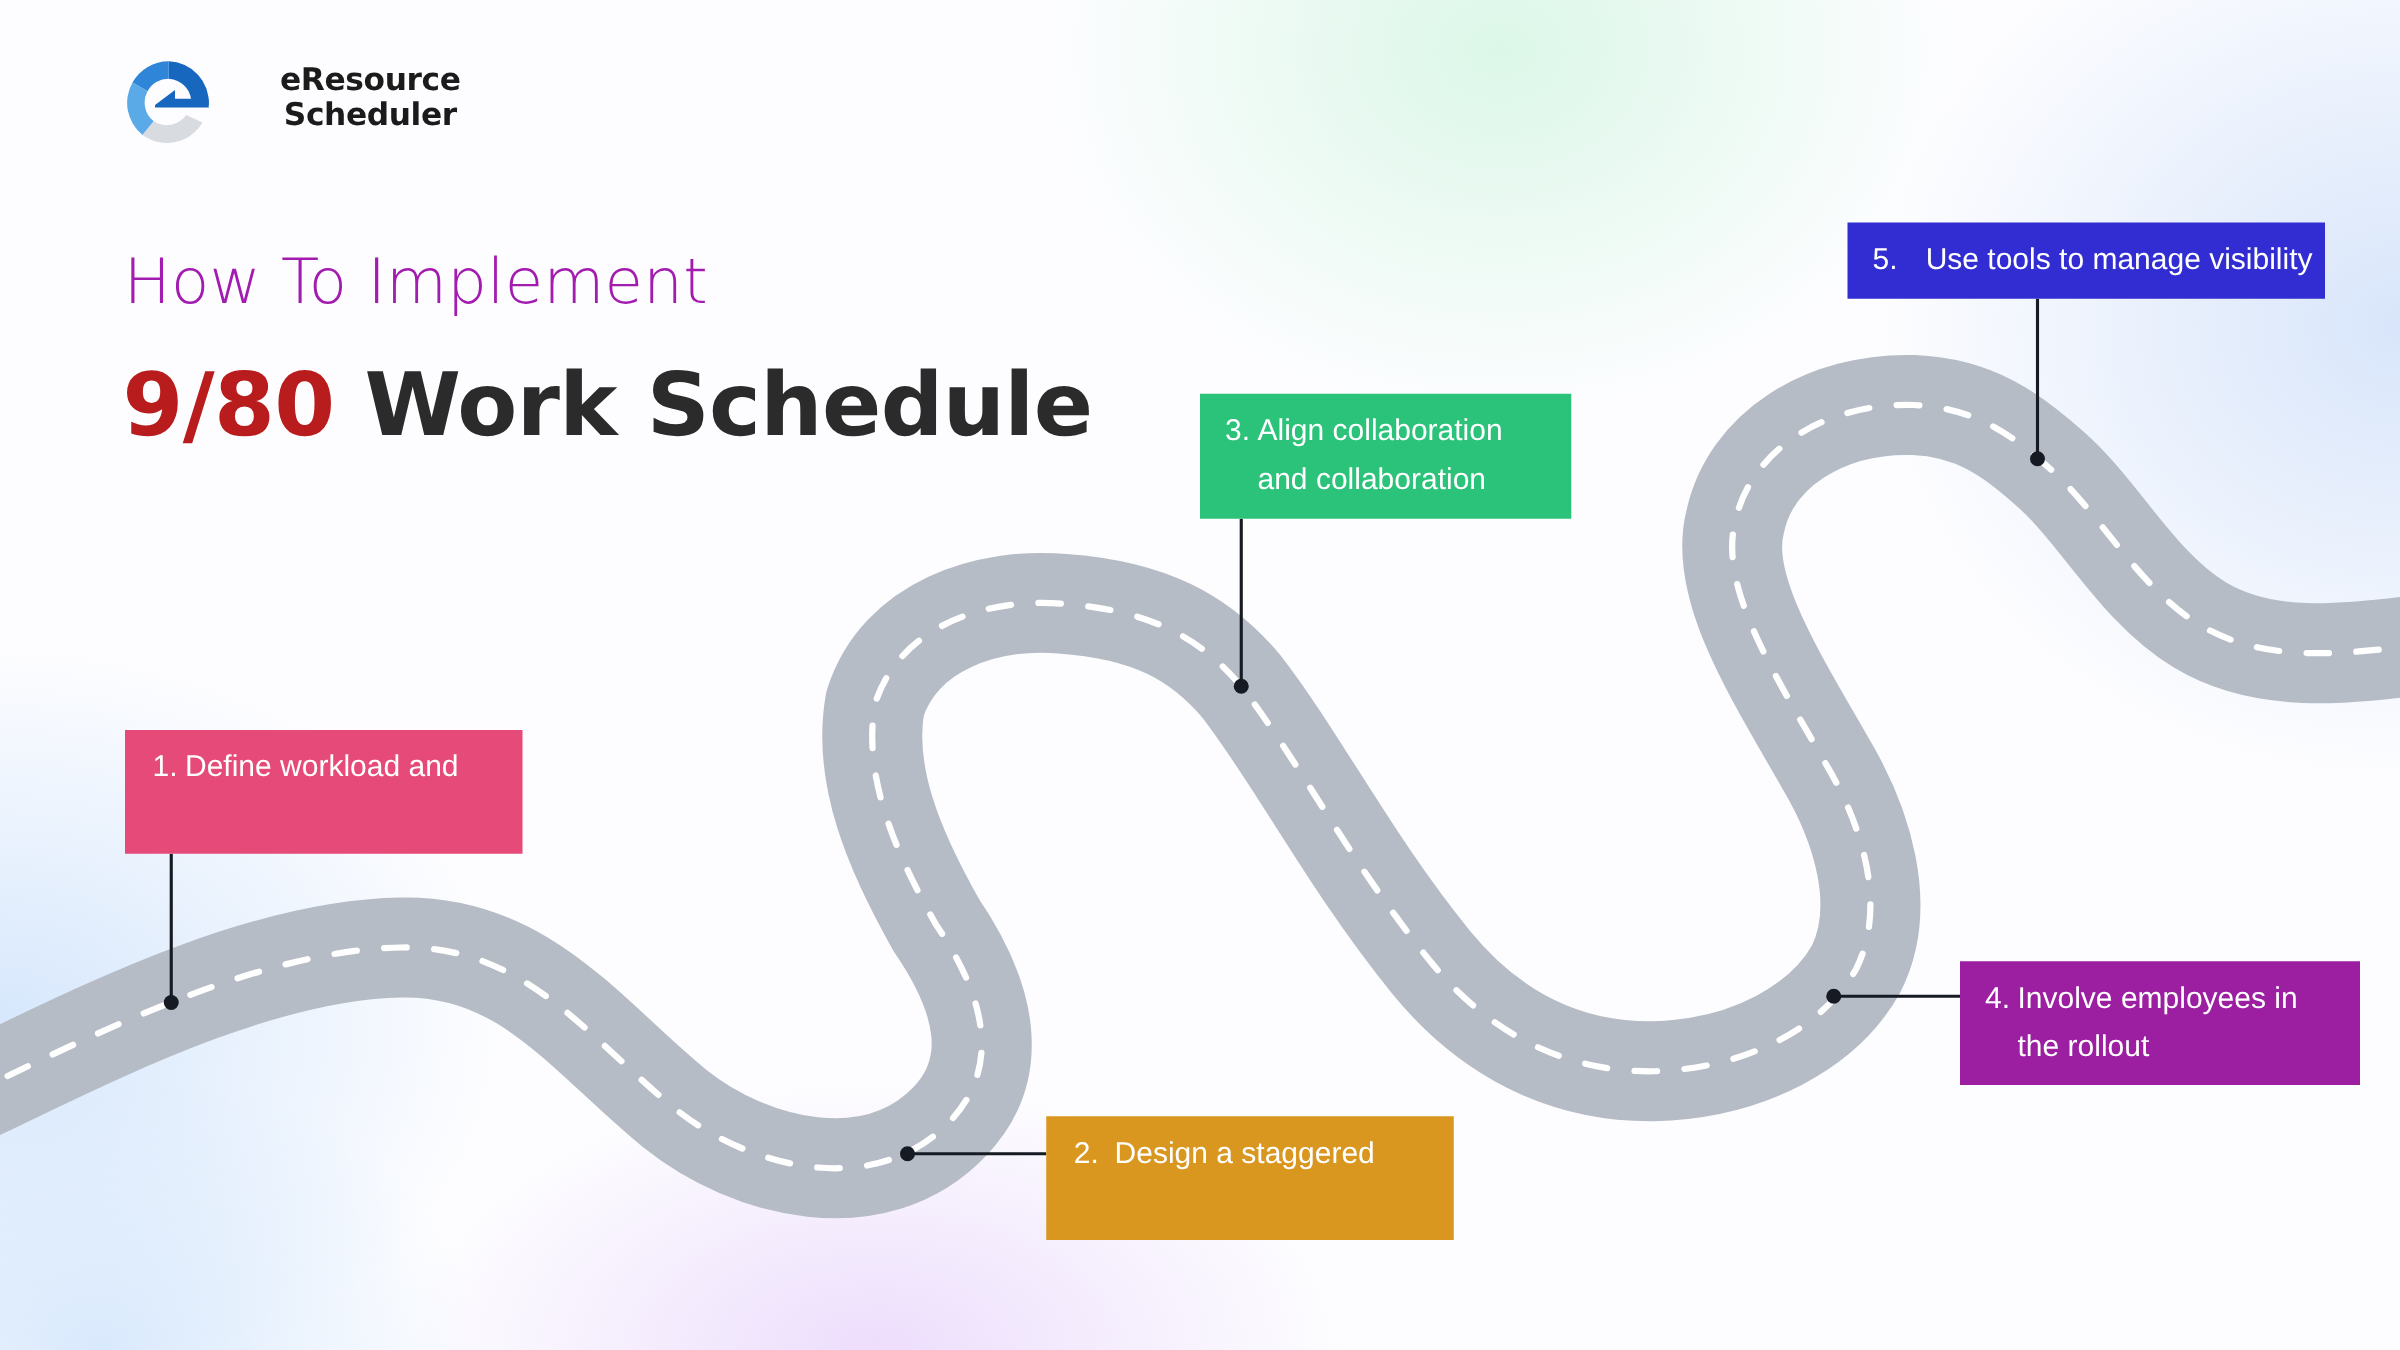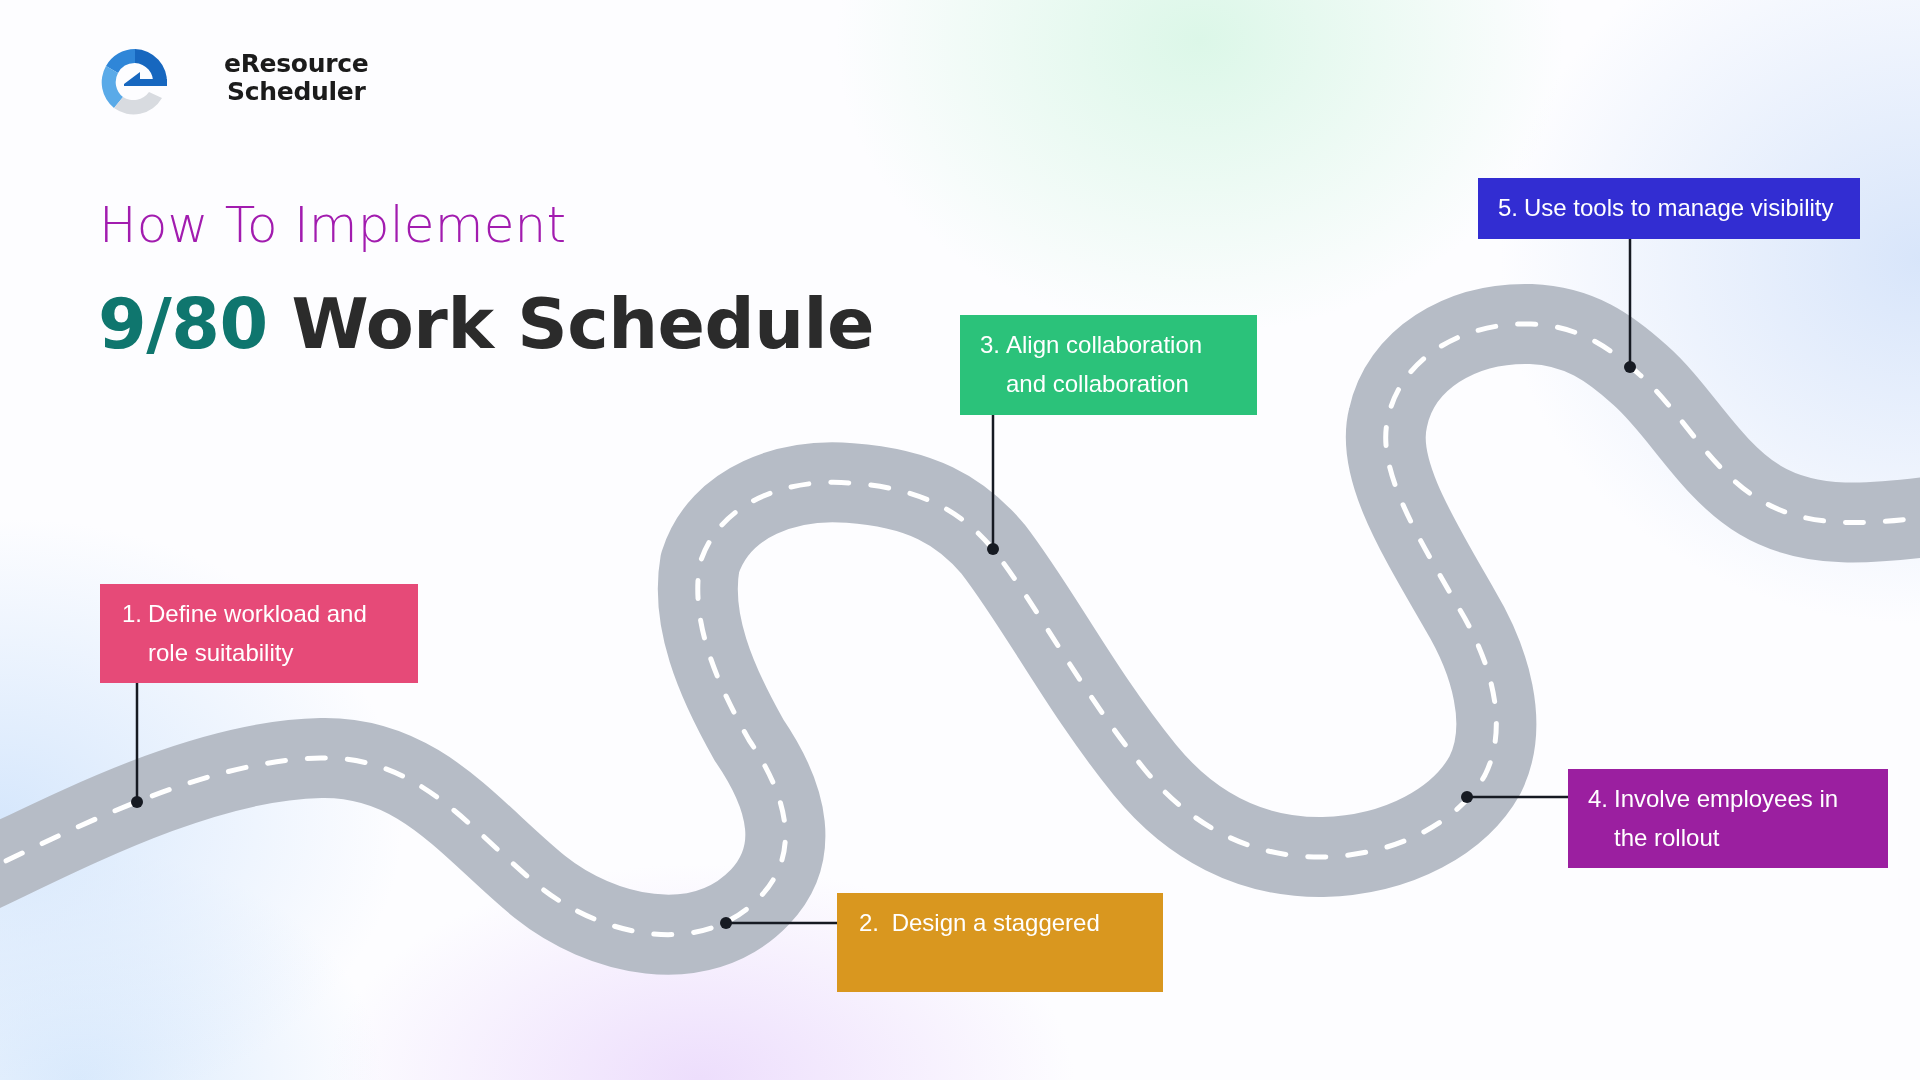--- a/index.html
+++ b/index.html
@@ -26,21 +26,21 @@
     .subtitle {
       position: absolute; left: 99px; top: 196px;
       font-size: 50px; color: #a21caf; font-weight: normal; letter-spacing: 0.2px;
       font-family: "DejaVu Sans", sans-serif; font-weight: 300;
     }
     .title {
       position: absolute; left: 98px; top: 283px;
       font-size: 70px; font-weight: bold; color: #2b2b2b;
       font-family: "DejaVu Sans", sans-serif; letter-spacing: -0.5px;
     }
-    .title .accent { color: #0f766e; }
+    .title .accent { color: #b91c1c; }
     svg.road { position: absolute; left: 0; top: 0; }
     .step {
       position: absolute; color: #ffffff;
       font-family: "Liberation Sans", sans-serif; font-size: 24px;
       line-height: 39px; box-sizing: border-box;
       padding: 10px 18px 10px 22px;
     }
     .step .row { display: flex; }
     .step .num { width: 26px; flex: none; }
     .step .txt { flex: 1; }
@@ -114,24 +114,20 @@
   <circle cx="993" cy="549" r="6" fill="#161a22"></circle>
   <circle cx="1467" cy="797" r="6" fill="#161a22"></circle>
   <circle cx="1630" cy="367" r="6" fill="#161a22"></circle>
 </svg>
 
 <div class="step" style="left:100px; top:584px; width:318px; height:99px; background:#e64a78;">
   <div class="row">
     <span class="num">1.</span>
     <span class="txt">Define workload and</span>
   </div>
-  <div class="row">
-    <span class="num"></span>
-    <span class="txt">role suitability</span>
-  </div>
 </div>
 
 <div class="step" style="left:837px; top:893px; width:326px; height:99px; background:#d9971f;">
   <div class="row">
     <span class="num">2.</span>
     <span class="txt" style="white-space:pre;"> Design a staggered</span>
   </div>
 </div>
 
 <div class="step" style="left:960px; top:315px; width:297px; height:100px; background:#2bc27a; padding-left:20px; padding-right:10px;">
@@ -152,15 +148,15 @@
   </div>
   <div class="row">
     <span class="num"></span>
     <span class="txt">the rollout</span>
   </div>
 </div>
 
 <div class="step" style="left:1478px; top:178px; width:382px; height:61px; background:#322dd2; padding:10px 10px 10px 20px;">
   <div class="row">
     <span class="num">5.</span>
-    <span class="txt" style="white-space:nowrap;">Use tools to manage visibility</span>
+    <span class="txt" style="white-space:nowrap;text-align:right;">Use tools to manage visibility</span>
   </div>
 </div>
 
 </body></html>

